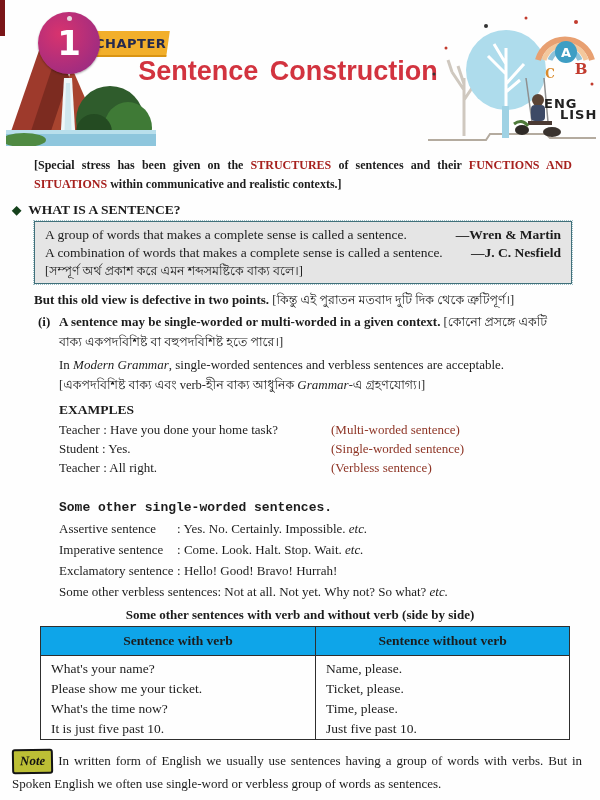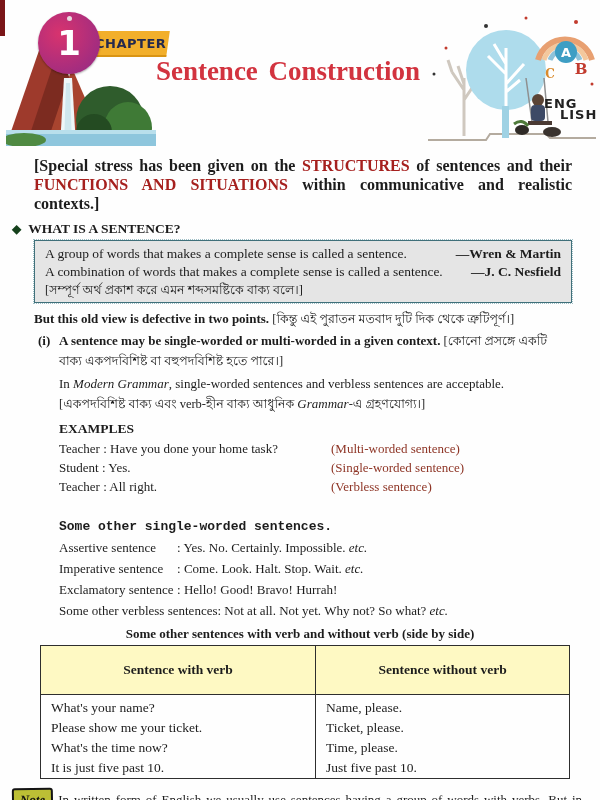--- a/index.html
+++ b/index.html
@@ -13,24 +13,24 @@
       background:radial-gradient(circle at 35% 35%,#d8336e,#8e2a86);display:flex;align-items:center;justify-content:center;
       box-shadow:0 1px 2px rgba(0,0,0,.35);z-index:3;}
   .chapter-circle .dot{position:absolute;top:4px;left:29px;width:5px;height:5px;border-radius:50%;background:#e9d9e0;}
   .chapter-num{color:#fff;font-family:"DejaVu Sans",sans-serif;font-weight:bold;font-size:34px;line-height:1;}
   .chapter-banner{position:absolute;left:94px;top:31px;width:74px;height:24px;background:#f2af2b;
       transform:skewX(-8deg);display:flex;align-items:center;justify-content:center;z-index:2;
       border-bottom:2px solid #d99414;}
   .chapter-banner span{transform:skewX(8deg);font-family:"DejaVu Sans",sans-serif;font-weight:bold;
       font-size:13px;color:#252a4d;letter-spacing:.5px;}
   .main-title{position:absolute;left:138px;top:56px;width:300px;text-align:center;
-      font-family:Liberation Serif, serif;font-weight:600;font-size:27px;color:#d2333f;word-spacing:4px;}
+      font-family:Liberation Sans, sans-serif;font-weight:600;font-size:27px;color:#d2333f;word-spacing:4px;}
   .scene-right{position:absolute;right:2px;top:8px;width:172px;height:138px;}
   
-  .intro{margin:8px 28px 0 34px;font-weight:bold;font-size:16px;line-height:19px;text-align:justify;}
+  .intro{margin:8px 28px 0 34px;font-weight:bold;font-size:12px;line-height:19px;text-align:justify;}
   .red{color:#a6201e;}
   .what-row{margin:8px 0 0 12px;font-weight:bold;font-size:13.5px;}
   .diamond{color:#15411c;margin-right:7px;font-size:12px;}
   .oldview-title{margin-top:4px;text-align:center;font-weight:bold;font-size:15px;color:#ab1f23;}
   .quote-box{margin:3px 28px 0 34px;background:#e5e5e5;border:1px solid #40707a;outline:1px dotted #9fbfc6;
       padding:4px 10px 3px 10px;font-size:13.5px;line-height:18px;}
   .quote-line{display:flex;justify-content:space-between;}
   .quote-author{font-weight:bold;white-space:nowrap;margin-left:8px;}
   .bn{font-size:12.5px;}
   .defective{margin:7px 28px 0 34px;line-height:18px;}
@@ -44,21 +44,21 @@
   .dialog-row{display:flex;}
   .dialog-left{width:272px;flex:none;}
   .annot{color:#8e3526;}
   .single-h{margin:23px 0 0 59px;font-weight:bold;font-family:Liberation Mono, monospace;}
   .types{margin:3px 28px 0 59px;}
   .type-row{line-height:21px;}
   .type-label{display:inline-block;min-width:118px;}
   
   .tbl-caption{margin-top:5px;text-align:center;font-weight:bold;}
   table.vtable{border-collapse:collapse;margin:3px auto 0 40px;width:530px;border:1.5px solid #2e2e2e;}
-  table.vtable th{background:#fef9c3;border:1px solid #2e2e2e;font-size:13.5px;padding:16px 6px;}
+  table.vtable th{background:#0ea5e9;border:1px solid #2e2e2e;font-size:13.5px;padding:6px 6px;}
   table.vtable td{border-left:1px solid #2e2e2e;border-right:1px solid #2e2e2e;
       padding:0 10px;font-size:13.5px;line-height:20px;vertical-align:top;}
   table.vtable td:first-child{width:52%;}
   table.vtable tr.first td{padding-top:3px;}
   table.vtable tr.last td{padding-bottom:3px;}
   
   .note{margin:9px 18px 0 12px;line-height:20px;text-align:justify;}
   .note-badge{display:inline-block;background:#bcbf35;border:2px solid #141414;border-radius:3px;
       padding:0 6px 1px 6px;font-style:italic;font-weight:bold;font-size:13px;color:#111;
       transform:rotate(-1deg);margin-right:5px;}

